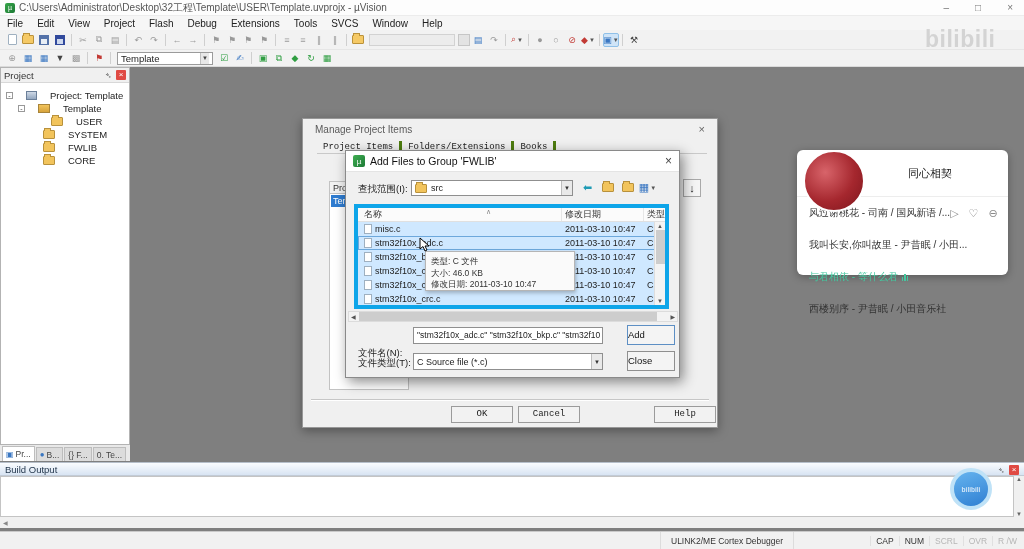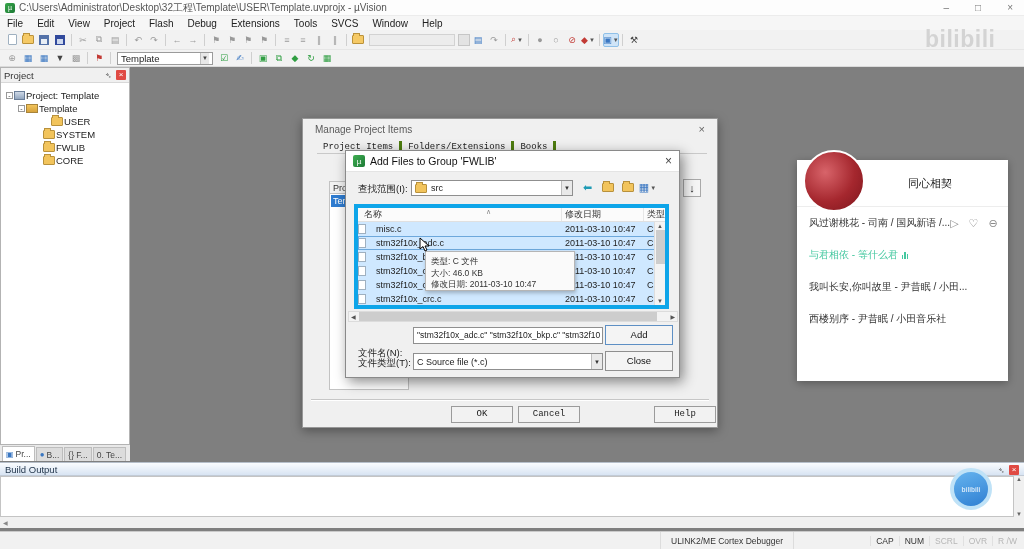--- a/index.html
+++ b/index.html
@@ -43,21 +43,21 @@
 
 .watermark{position:absolute;left:925px;top:26px;font-size:23px;font-weight:bold;color:rgba(185,185,185,.55);letter-spacing:.5px;z-index:3}
 
 
 .project-panel{position:absolute;left:0;top:67px;width:130px;height:378px;background:#fff;border:1px solid #b3b3b3;z-index:2}
 .pp-header{height:15px;background:#f0f0f0;border-bottom:1px solid #d8d8d8;display:flex;align-items:center;padding:0 3px;font-size:9.5px;color:#333}
 .pp-tools{margin-left:auto;display:flex;align-items:center;gap:3px}
 .pin{width:8px;height:9px;color:#666;font-size:8px;line-height:9px}
 .redx{width:10px;height:10px;background:#e04a43;color:#fff;font-size:8px;line-height:10px;text-align:center;border-radius:1px}
 .tree{padding:6px 0 0 0;font-size:9.5px;color:#222}
-.trow{height:13px;display:flex;align-items:center;gap:1px;white-space:nowrap}
+.trow{height:13px;display:flex;align-items:center;gap:13px;white-space:nowrap}
 .exp{width:7px;height:7px;border:1px solid #999;background:#fff;font-size:7px;line-height:5px;text-align:center;color:#444;flex:0 0 auto}
 .mini-folder{width:12px;height:9px;background:#f2c45c;border:1px solid #b8913c;border-radius:1px;position:relative;flex:0 0 auto}
 .mini-folder::before{content:"";position:absolute;top:-3px;left:0;width:5px;height:2px;background:#f2c45c;border:1px solid #b8913c;border-bottom:none}
 .target-ico{width:11px;height:9px;background:linear-gradient(#cfd9e6,#93a7c0);border:1px solid #6b7f99;flex:0 0 auto}
 .pkg-ico{width:12px;height:9px;background:linear-gradient(#f2c45c,#d7a33c);border:1px solid #a8843a;flex:0 0 auto}
 
 
 .panel-tabs{position:absolute;left:0;top:445px;width:130px;height:16px;background:#e9e9e9;display:flex;align-items:flex-end;padding-left:2px;gap:1px;z-index:2}
 .ptab{height:14px;background:#dcdcdc;border:1px solid #bdbdbd;border-bottom:none;font-size:8.5px;color:#444;display:flex;align-items:center;gap:2px;padding:0 3px}
 .ptab.active{background:#fff;height:15px}
@@ -87,39 +87,39 @@
 .combo .btn{margin-left:auto;width:11px;align-self:stretch;background:#e9e9e9;border-left:1px solid #bdbdbd;display:flex;align-items:center;justify-content:center;font-size:6px;color:#333}
 .navico{position:absolute;top:29px;width:17px;height:15px;display:flex;align-items:center;justify-content:center;font-size:11px}
 .ad-list{position:absolute;left:8px;top:53px;width:315px;height:105px;background:#fff;border:4px solid #0ea5e9;overflow:hidden;font-size:9px}
 .ad-cols{height:14px;display:flex;align-items:center;background:#fbfbfb;border-bottom:1px solid #e0e0e0;color:#333;position:relative}
 .h-name{width:204px;padding-left:6px;border-right:1px solid #e6e6e6;height:100%;display:flex;align-items:center}
 .h-date{width:82px;padding-left:3px;border-right:1px solid #e6e6e6;height:100%;display:flex;align-items:center}
 .h-type{flex:1;padding-left:3px;display:flex;align-items:center}
 .sortcaret{position:absolute;left:128px;top:0;font-size:7px;color:#888}
 .frow{height:14px;display:flex;align-items:center;background:#cfe8ff}
 .frow.focus{outline:1px solid #6da8dc;outline-offset:-1px}
-.c-name{width:204px;padding-left:0;display:flex;align-items:center;gap:10px;white-space:nowrap;overflow:hidden}
+.c-name{width:204px;padding-left:6px;display:flex;align-items:center;gap:3px;white-space:nowrap;overflow:hidden}
 .c-date{width:82px;padding-left:3px;white-space:nowrap}
 .c-type{flex:1;padding-left:3px;white-space:nowrap;overflow:hidden}
 .fdoc{width:8px;height:10px;background:#fff;border:1px solid #9fb0c0;flex:0 0 auto}
 .vscroll{position:absolute;right:0;top:14px;bottom:0;width:11px;background:#f3f3f3;border-left:1px solid #dedede;display:flex;flex-direction:column;align-items:center;font-size:6px;color:#555}
 .vthumb{width:9px;height:34px;background:#cdcdcd;margin-top:1px}
 .vscroll .up{margin-top:1px}.vscroll .dn{margin-top:auto;margin-bottom:1px}
 .tooltip{position:absolute;left:79px;top:100px;width:150px;height:40px;background:#fafafa;border:1px solid #b5b5b5;box-shadow:1px 2px 4px rgba(0,0,0,.25);font-size:8.5px;color:#333;padding:4px 5px;line-height:11.5px;z-index:5;white-space:nowrap;overflow:hidden}
 .cursor{position:absolute;left:73px;top:86px;z-index:6}
 .hscroll{position:absolute;left:2px;top:160px;width:330px;height:11px;background:#f3f3f3;border:1px solid #dcdcdc;display:flex;align-items:center;font-size:6px;color:#555}
 .hthumb{height:9px;width:298px;background:#cdcdcd;margin-left:1px}
 .hscroll .la{padding:0 2px}.hscroll .ra{margin-left:auto;padding:0 2px}
 .ad-input{position:absolute;left:67px;top:176px;width:190px;height:17px;background:#fff;border:1px solid #8f8f8f;font-size:8.5px;line-height:15px;padding:0 3px;white-space:nowrap;overflow:hidden}
-.ad-btn{position:absolute;left:259px;width:68px;height:20px;background:#f4f4f4;border:1px solid #8f8f8f;font-size:9.5px;text-align:center;line-height:18px;color:#111}
+.ad-btn{position:absolute;left:281px;width:48px;height:20px;background:#f4f4f4;border:1px solid #8f8f8f;font-size:9.5px;line-height:18px;color:#111}
 .btn-add{top:174px;border-color:#5d8fc4}
 .btn-close{top:200px}
 
 
-.music-card{position:absolute;left:797px;top:160px;width:211px;height:221px;background:#fff;border-radius:0;box-shadow:0 2px 8px rgba(0,0,0,.3);z-index:30}
+.music-card{position:absolute;left:797px;top:150px;width:211px;height:125px;background:#fff;border-radius:6px;box-shadow:0 2px 8px rgba(0,0,0,.3);z-index:30}
 .avatar{position:absolute;left:803px;top:150px;width:62px;height:62px;border-radius:50%;z-index:31;background:radial-gradient(circle at 35% 35%,#d8646a,#a5272e 55%,#7c151c);border:2px solid #fff}
 .mc-title{position:absolute;left:64px;top:16px;width:138px;text-align:center;font-size:11px;color:#222}
 .mc-div{position:absolute;left:0;right:0;top:46px;border-top:1px solid #ededed}
 .songs{position:absolute;left:0;right:0;top:47px}
 .song{height:32px;display:flex;align-items:center;padding:0 12px;font-size:10px;color:#333;white-space:nowrap;overflow:hidden}
 .song.active .stitle{color:#45c8a0}
 .sicons{margin-left:auto;display:flex;gap:10px;color:#8a8a8a;font-size:11px}
 .eq{display:inline-flex;align-items:flex-end;gap:1px;margin-left:4px}
 .eq i{display:block;width:1.5px;background:#45c8a0}
 .eq i:nth-child(1){height:4px}.eq i:nth-child(2){height:7px}.eq i:nth-child(3){height:5px}
@@ -452,30 +452,30 @@
     <div class="mc-div"></div>
     <div class="songs">
       <div class="song">
         <span class="stitle">风过谢桃花 - 司南 / 国风新语 /...</span>
         <span class="sicons">
           <span>▷</span>
           <span>♡</span>
           <span>⊖</span>
         </span>
       </div>
+      <div class="song">
+        <span class="stitle">我叫长安,你叫故里 - 尹昔眠 / 小田...</span>
+      </div>
       <div class="song active">
         <span class="stitle">与君相依 - 等什么君</span>
         <span class="eq">
             <i></i>
             <i></i>
             <i></i>
           </span>
-      </div>
-      <div class="song">
-        <span class="stitle">我叫长安,你叫故里 - 尹昔眠 / 小田...</span>
       </div>
       <div class="song">
         <span class="stitle">西楼别序 - 尹昔眠 / 小田音乐社</span>
       </div>
     </div>
   </div>
   <div class="avatar"></div>
 
   <div class="build">
     <div class="bo-header">

